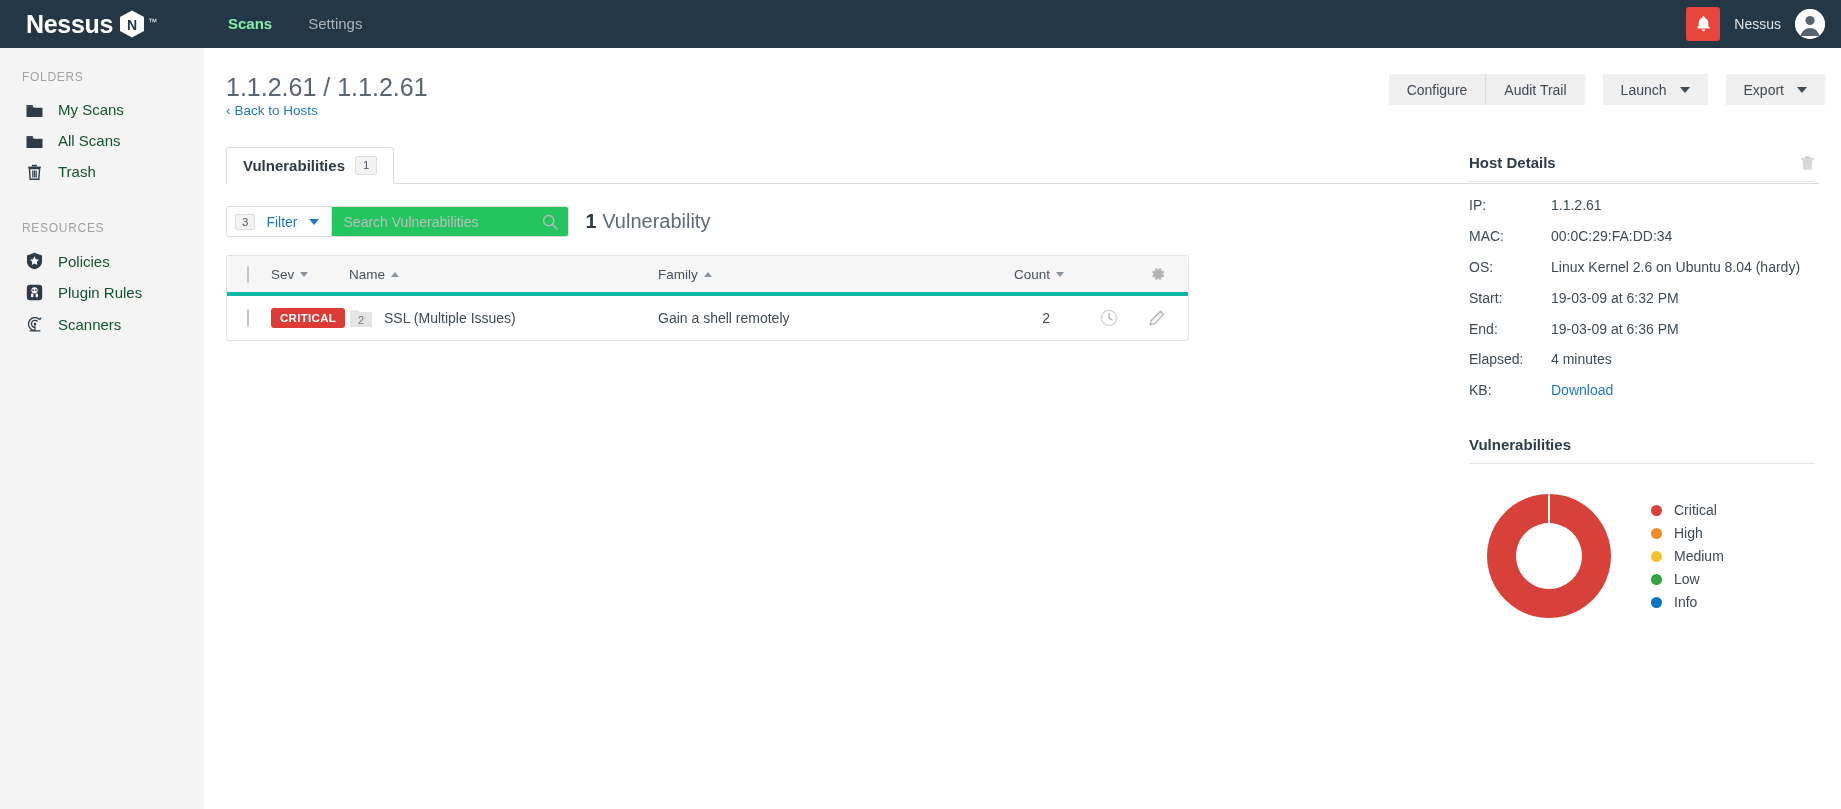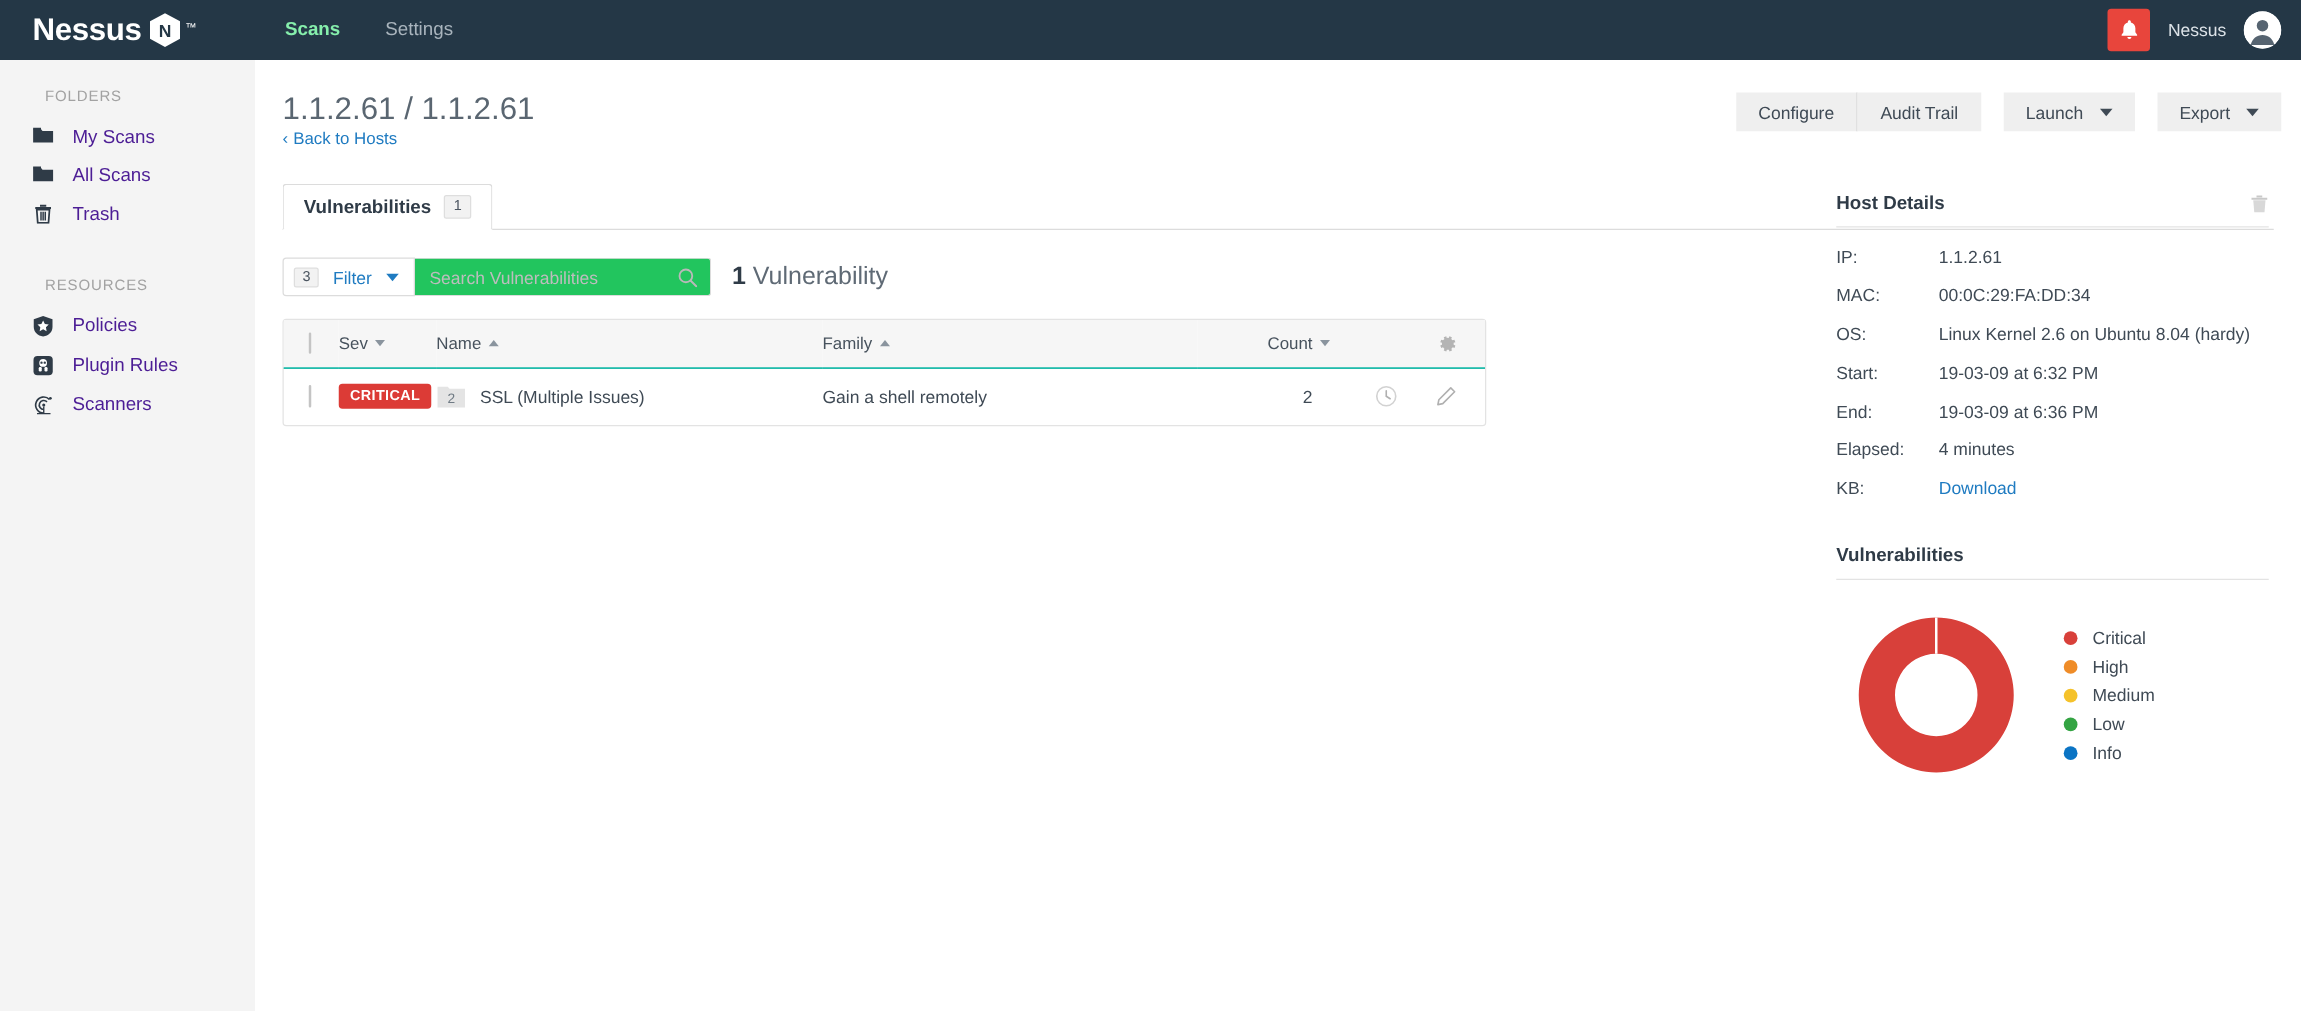--- a/index.html
+++ b/index.html
@@ -58,27 +58,27 @@
   }
 
   
   .body-wrap { display: flex; height: 761px; }
   .sidebar {
     width: 204px; background: #f4f4f4; height: 761px;
     padding-top: 22px; flex-shrink: 0;
   }
   .side-head {
     font-size: 12px; color: #a2a2a2; letter-spacing: 0.7px;
-    padding: 0 0 0 36px; margin-bottom: 10px;
+    padding: 0 0 0 22px; margin-bottom: 10px;
   }
   .side-head.second { margin-top: 34px; }
   .side-item {
-    display: flex; align-items: flex-start; gap: 14px;
+    display: flex; align-items: flex-end; gap: 14px;
     padding: 7px 0 7px 25px; cursor: pointer;
-    font-size: 15px; color: #4c1d95;
+    font-size: 15px; color: #14532d;
   }
   .side-ico { width: 19px; display: flex; align-items: center; justify-content: center; }
 
   
   .main { flex: 1; background: #ffffff; position: relative; }
   .page-head {
     padding: 26px 0 0 22px; position: relative; height: 84px;
   }
   .page-title {
     font-size: 25px; color: #5a6671; font-weight: normal; line-height: 1.05;
@@ -155,21 +155,21 @@
   }
   .vuln-count b { color: #2f3b47; }
 
   
   .table-card {
     margin: 18px 22px 0 22px; border: 1px solid #e3e3e3;
     border-radius: 3px; width: 963px; background: #fff;
   }
   .tbl { width: 100%; border-collapse: collapse; }
   .tbl thead th {
-    background: #f6f6f6; border-bottom: 1px solid #14b8a6;
+    background: #f6f6f6; border-bottom: 4px solid #14b8a6;
     font-size: 13.5px; font-weight: normal; color: #47525d;
     text-align: left; height: 38px; padding: 0;
   }
   .th-inner { display: flex; align-items: center; gap: 6px; }
   .sort-asc {
     width: 0; height: 0; border-left: 4px solid transparent;
     border-right: 4px solid transparent; border-bottom: 5px solid #8a949e;
   }
   .sort-desc {
     width: 0; height: 0; border-left: 4px solid transparent;

